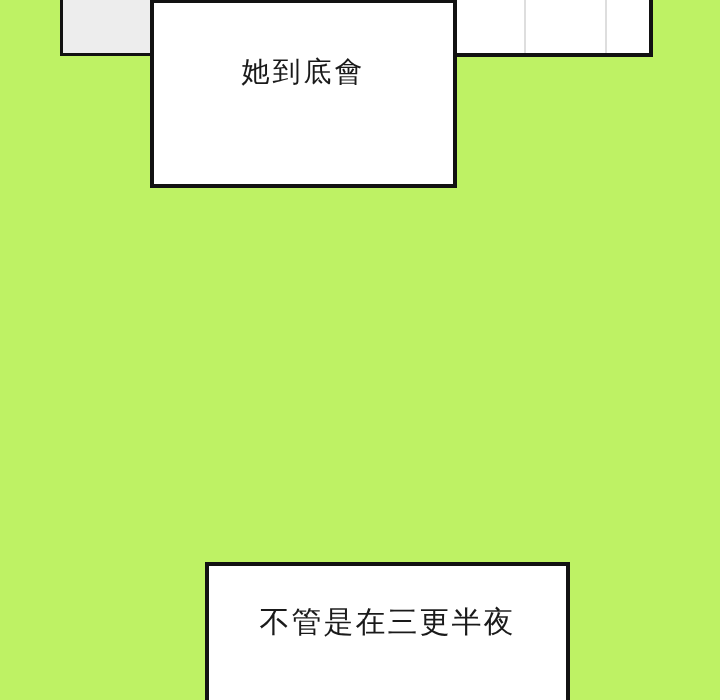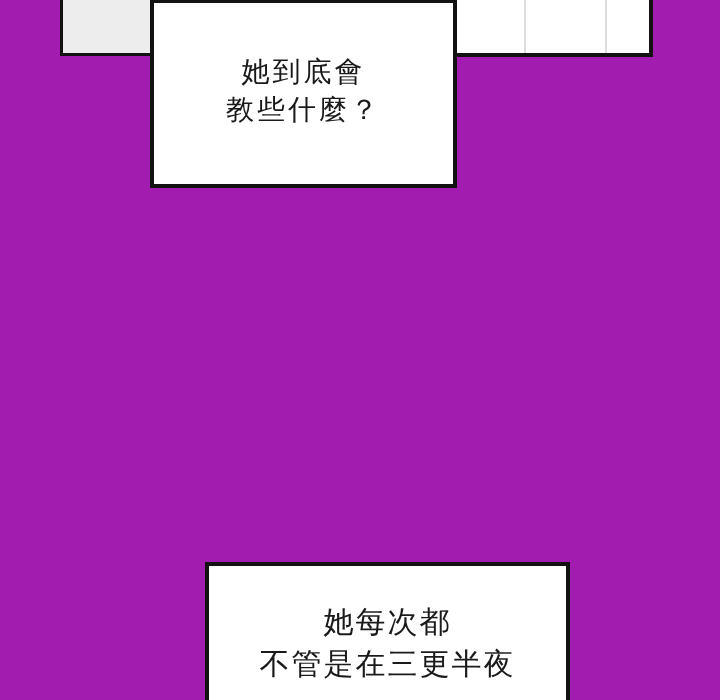--- a/index.html
+++ b/index.html
@@ -5,21 +5,21 @@
   * { margin: 0; padding: 0; box-sizing: border-box; }
   html, body {
     width: 720px; height: 700px;
     background: #ffffff;
     overflow: hidden;
     font-family: "Liberation Sans", "DejaVu Sans", sans-serif;
   }
   .page {
     position: relative;
     width: 720px; height: 700px;
-    background: #a21caf;
+    background: #bef264;
     overflow: hidden;
   }
   
   .panel-left {
     position: absolute;
     left: 60px; top: 0;
     width: 93px; height: 56px;
     background: #ededed;
     border-left: 3px solid #121212;
     border-bottom: 3px solid #121212;
@@ -76,21 +76,19 @@
 
   <div class="panel-left"></div>
 
   <div class="panel-right">
     <div class="frame-line l1"></div>
     <div class="frame-line l2"></div>
   </div>
 
   <div class="bubble bubble-top">
     <div class="bubble-line">她到底會</div>
-    <div class="bubble-line">教些什麼？</div>
   </div>
 
   <div class="bubble bubble-bottom">
-    <div class="bubble-line">她每次都</div>
     <div class="bubble-line">不管是在三更半夜</div>
   </div>
 
 </div>
 
 </body></html>

